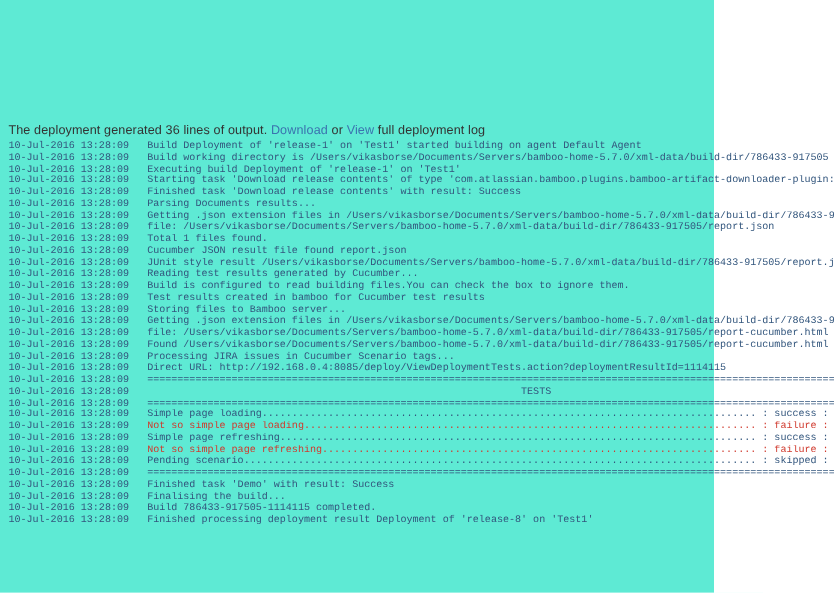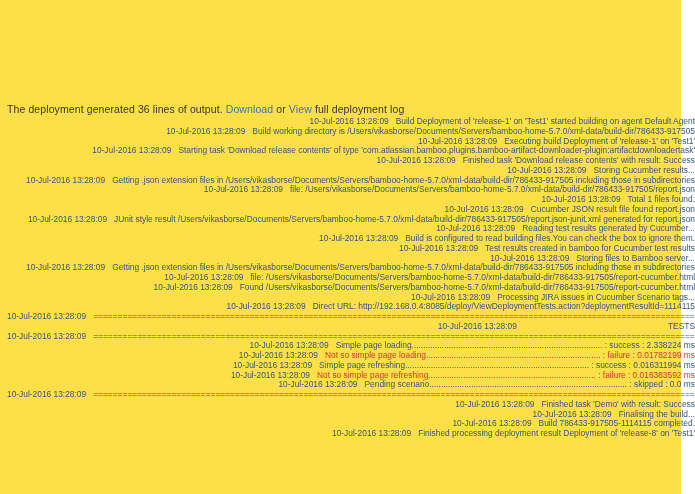--- a/index.html
+++ b/index.html
@@ -9,26 +9,25 @@
     width: 695px;
     height: 494px;
     overflow: hidden;
   }
   body {
     font-family: "Liberation Sans", sans-serif;
     -webkit-font-smoothing: antialiased;
   }
   .page {
     position: relative;
-    width: 681px;
+    width: 595px;
     height: 494px;
-    background: #fde047;
+    background: #5eead4;
     box-sizing: border-box;
     padding: 0;
-    text-align: right;
   }
   .summary-bar {
     position: absolute;
     left: 7px;
     top: 103px;
     font-size: 10.5px;
     line-height: 13px;
     color: #333333;
     white-space: nowrap;
     letter-spacing: 0.1px;
@@ -36,21 +35,21 @@
   .summary-bar .lnk {
     color: #3b73af;
     text-decoration: none;
     cursor: pointer;
   }
   .log {
     position: absolute;
     left: 0px;
     top: 117px;
     width: 695px;
-    font-family: Liberation Sans, sans-serif;
+    font-family: Liberation Mono, monospace;
     font-size: 8.4px;
     line-height: 9.75px;
     white-space: nowrap;
     color: #33567d;
   }
   .log-line {
     display: block;
     white-space: pre;
     overflow: hidden;
     height: 9.75px;
@@ -77,21 +76,21 @@
     <span class="lnk">View</span>
     <span>full deployment log</span>
   </div>
 
   <div class="log" id="log-body">
       <span class="log-line"><span class="gutter"> </span><span class="ts">10-Jul-2016 13:28:09</span><span>   </span><span class="msg-ok">Build Deployment of 'release-1' on 'Test1' started building on agent Default Agent</span></span>
       <span class="log-line"><span class="gutter"> </span><span class="ts">10-Jul-2016 13:28:09</span><span>   </span><span class="msg-ok">Build working directory is /Users/vikasborse/Documents/Servers/bamboo-home-5.7.0/xml-data/build-dir/786433-917505</span></span>
       <span class="log-line"><span class="gutter"> </span><span class="ts">10-Jul-2016 13:28:09</span><span>   </span><span class="msg-ok">Executing build Deployment of 'release-1' on 'Test1'</span></span>
       <span class="log-line"><span class="gutter"> </span><span class="ts">10-Jul-2016 13:28:09</span><span>   </span><span class="msg-ok">Starting task 'Download release contents' of type 'com.atlassian.bamboo.plugins.bamboo-artifact-downloader-plugin:artifactdownloadertask'</span></span>
       <span class="log-line"><span class="gutter"> </span><span class="ts">10-Jul-2016 13:28:09</span><span>   </span><span class="msg-ok">Finished task 'Download release contents' with result: Success</span></span>
-      <span class="log-line"><span class="gutter"> </span><span class="ts">10-Jul-2016 13:28:09</span><span>   </span><span class="msg-ok">Storing Cucumber results...</span></span>
+      <span class="log-line"><span class="gutter"> </span><span class="ts">10-Jul-2016 13:28:09</span><span>   </span><span class="msg-ok">Parsing Documents results...</span></span>
       <span class="log-line"><span class="gutter"> </span><span class="ts">10-Jul-2016 13:28:09</span><span>   </span><span class="msg-ok">Getting .json extension files in /Users/vikasborse/Documents/Servers/bamboo-home-5.7.0/xml-data/build-dir/786433-917505 including those in subdirectories</span></span>
       <span class="log-line"><span class="gutter"> </span><span class="ts">10-Jul-2016 13:28:09</span><span>   </span><span class="msg-ok">file: /Users/vikasborse/Documents/Servers/bamboo-home-5.7.0/xml-data/build-dir/786433-917505/report.json</span></span>
       <span class="log-line"><span class="gutter"> </span><span class="ts">10-Jul-2016 13:28:09</span><span>   </span><span class="msg-ok">Total 1 files found.</span></span>
       <span class="log-line"><span class="gutter"> </span><span class="ts">10-Jul-2016 13:28:09</span><span>   </span><span class="msg-ok">Cucumber JSON result file found report.json</span></span>
       <span class="log-line"><span class="gutter"> </span><span class="ts">10-Jul-2016 13:28:09</span><span>   </span><span class="msg-ok">JUnit style result /Users/vikasborse/Documents/Servers/bamboo-home-5.7.0/xml-data/build-dir/786433-917505/report.json-junit.xml generated for report.json</span></span>
       <span class="log-line"><span class="gutter"> </span><span class="ts">10-Jul-2016 13:28:09</span><span>   </span><span class="msg-ok">Reading test results generated by Cucumber...</span></span>
       <span class="log-line"><span class="gutter"> </span><span class="ts">10-Jul-2016 13:28:09</span><span>   </span><span class="msg-ok">Build is configured to read building files.You can check the box to ignore them.</span></span>
       <span class="log-line"><span class="gutter"> </span><span class="ts">10-Jul-2016 13:28:09</span><span>   </span><span class="msg-ok">Test results created in bamboo for Cucumber test results</span></span>
       <span class="log-line"><span class="gutter"> </span><span class="ts">10-Jul-2016 13:28:09</span><span>   </span><span class="msg-ok">Storing files to Bamboo server...</span></span>
       <span class="log-line"><span class="gutter"> </span><span class="ts">10-Jul-2016 13:28:09</span><span>   </span><span class="msg-ok">Getting .json extension files in /Users/vikasborse/Documents/Servers/bamboo-home-5.7.0/xml-data/build-dir/786433-917505 including those in subdirectories</span></span>

